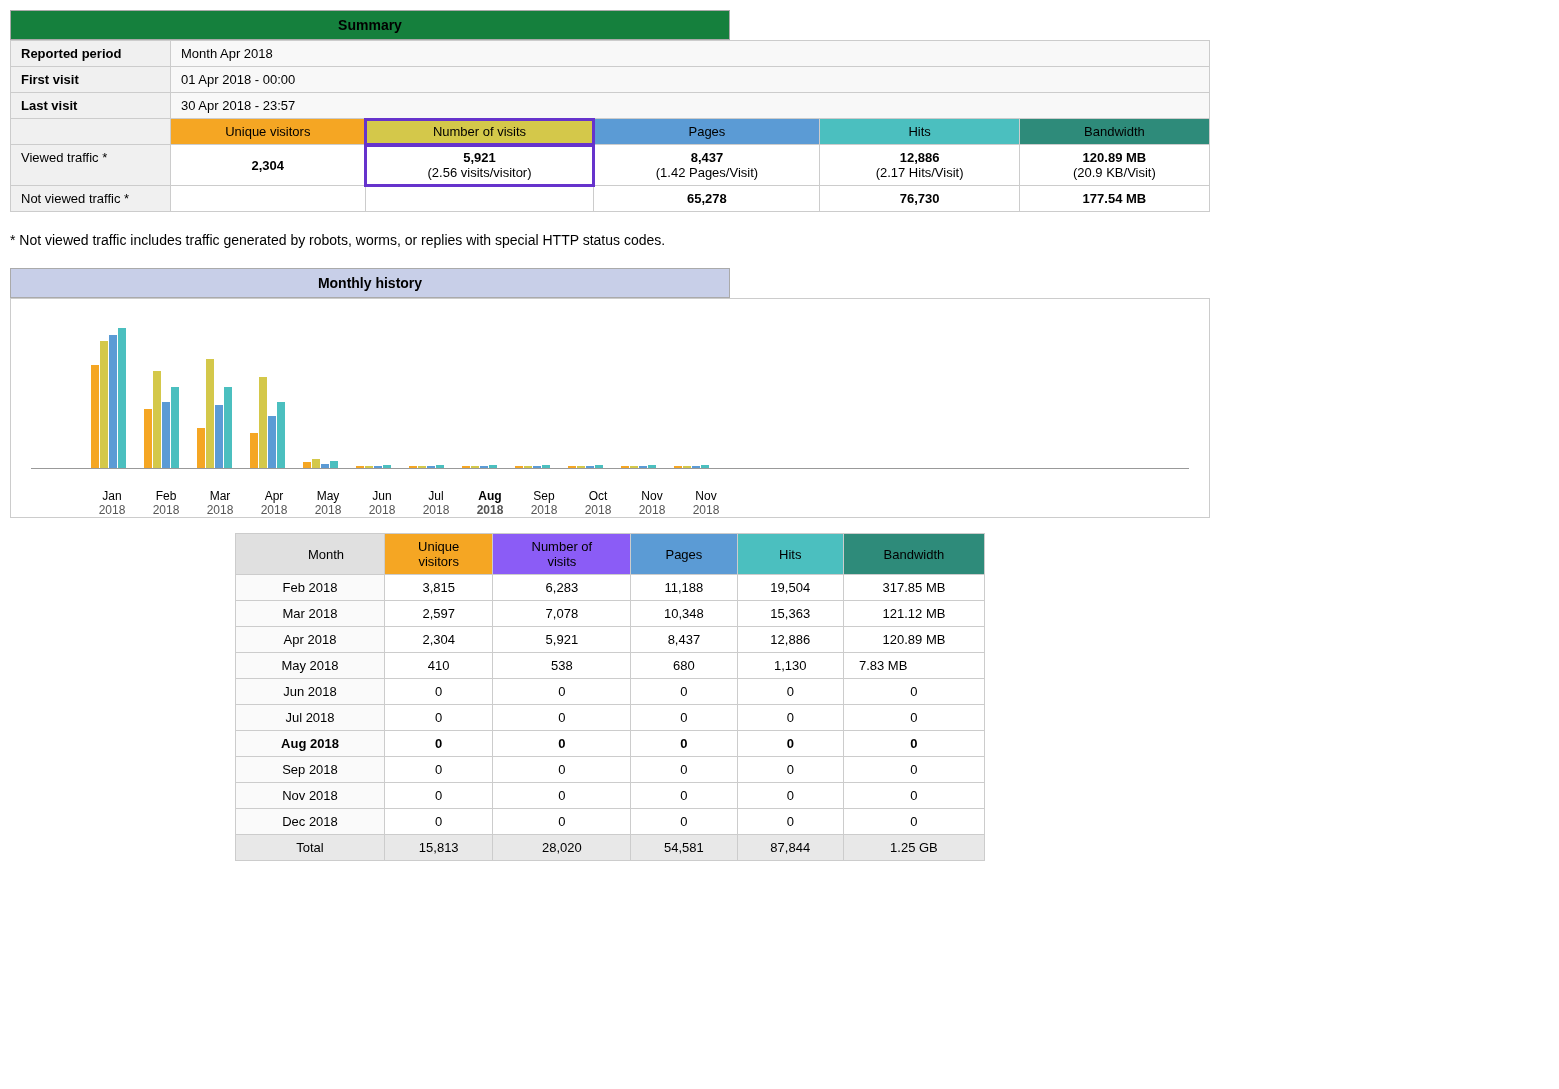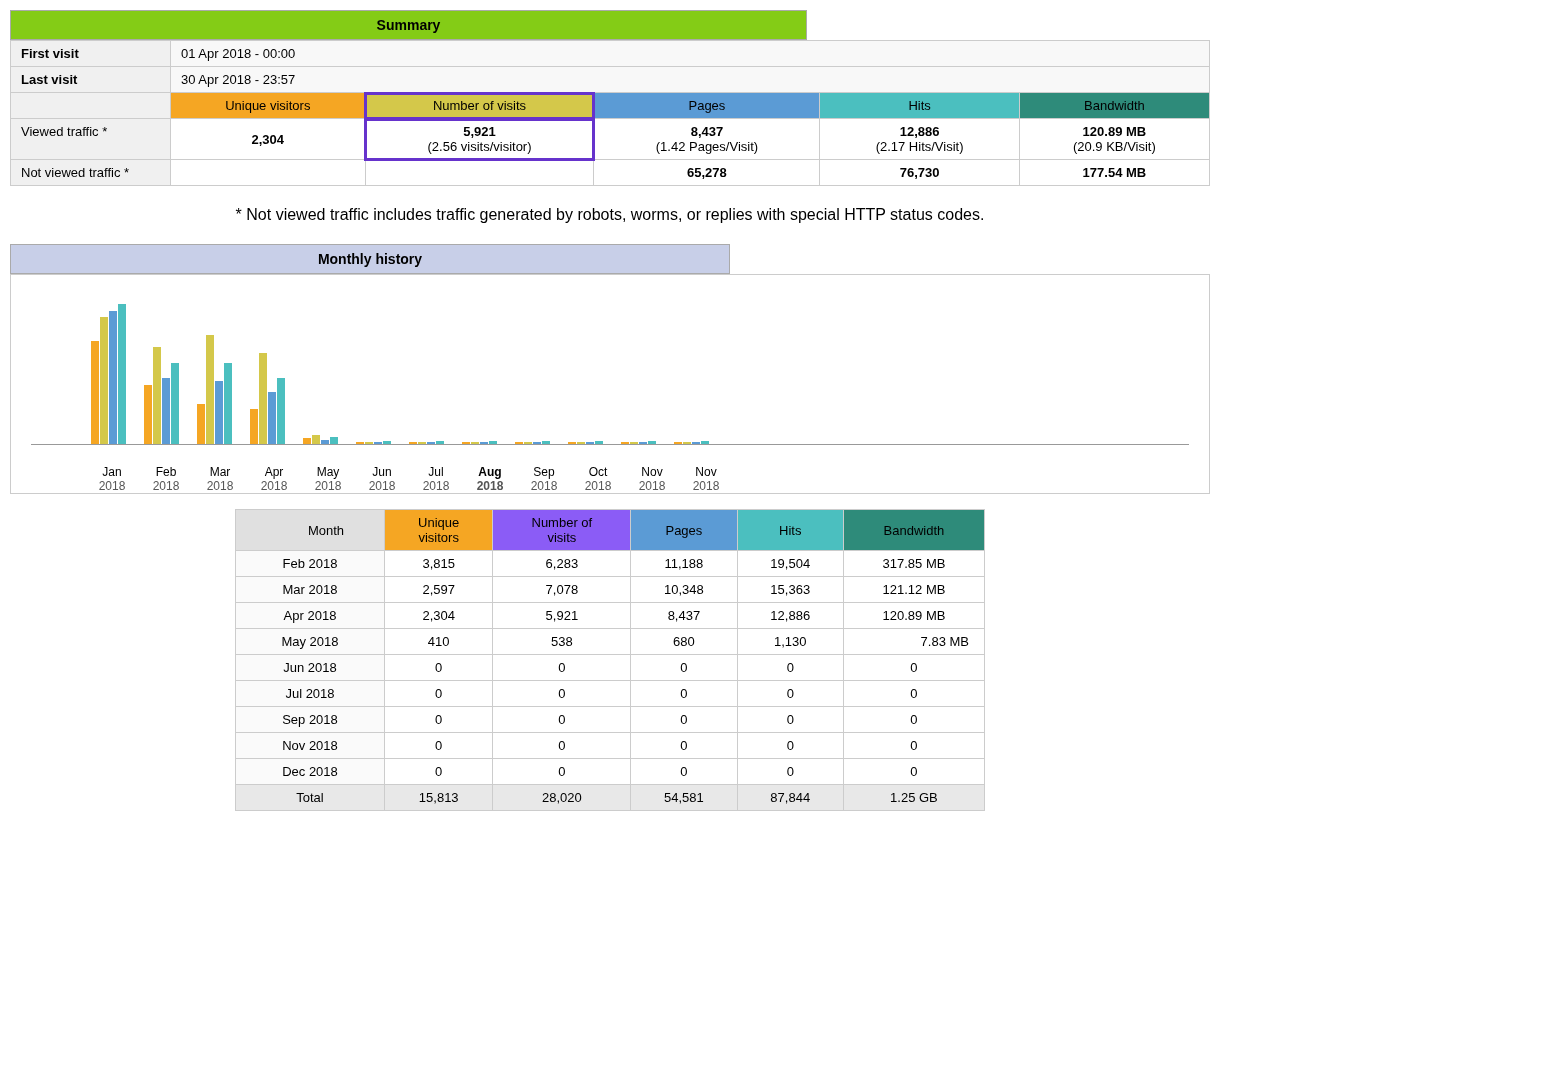--- a/index.html
+++ b/index.html
@@ -6,27 +6,27 @@
     body {
       font-family: Arial, sans-serif;
       font-size: 13px;
       background: #fff;
       color: #000;
       padding: 10px;
     }
 
     
     .section-header {
-      background: #84cc16;
+      background: #15803d;
       text-align: center;
       font-weight: bold;
       font-size: 14px;
       padding: 6px;
       border: 1px solid #aaa;
-      width: 797px;
+      width: 720px;
     }
 
     .summary-table {
       border-collapse: collapse;
       width: 1200px;
       margin-bottom: 20px;
     }
 
     .summary-table td, .summary-table th {
       border: 1px solid #ccc;
@@ -79,23 +79,22 @@
       text-align: center;
       vertical-align: middle;
     }
 
     .purple-box {
       outline: 3px solid #6633cc;
       outline-offset: -2px;
     }
 
     .footnote {
-      font-size: 16px;
+      font-size: 14px;
       margin: 5px 0 20px 0;
-      text-align: center;
     }
 
     
     .monthly-section {
       margin-top: 10px;
     }
 
     .monthly-header {
       background: #c8cfe8;
       text-align: center;
@@ -219,20 +218,24 @@
 
 <div class="outer-wrapper">
 
   
   <div>
     <div class="section-header">Summary</div>
 
     <table class="summary-table">
 
       <tbody>
+          <tr>
+        <td class="label-cell">Reported period</td>
+        <td class="info-cell" colspan="5">Month Apr 2018</td>
+      </tr>
       <tr>
         <td class="label-cell">First visit</td>
         <td class="info-cell" colspan="5">01 Apr 2018 - 00:00</td>
       </tr>
       <tr>
         <td class="label-cell">Last visit</td>
         <td class="info-cell" colspan="5">30 Apr 2018 - 23:57</td>
       </tr>
 
       <tr>
@@ -419,37 +422,45 @@
     <td style="text-align:center;">8,437</td>
     <td style="text-align:center;">12,886</td>
     <td style="text-align:center;">120.89 MB</td>
   </tr>
           <tr>
     <td class="td-month" style="">May 2018</td>
     <td style="text-align:center;">410</td>
     <td style="text-align:center;">538</td>
     <td style="text-align:center;">680</td>
     <td style="text-align:center;">1,130</td>
-    <td style="text-align:right;">7.83 MB</td>
+    <td style="text-align:left;">7.83 MB</td>
   </tr>
           <tr>
     <td class="td-month" style="">Jun 2018</td>
     <td style="text-align:center;">0</td>
     <td style="text-align:center;">0</td>
     <td style="text-align:center;">0</td>
     <td style="text-align:center;">0</td>
     <td style="text-align:center;">0</td>
   </tr>
           <tr>
     <td class="td-month" style="">Jul 2018</td>
     <td style="text-align:center;">0</td>
     <td style="text-align:center;">0</td>
     <td style="text-align:center;">0</td>
     <td style="text-align:center;">0</td>
     <td style="text-align:center;">0</td>
+  </tr>
+          <tr>
+    <td class="td-month" style="font-weight:bold;">Aug 2018</td>
+    <td style="font-weight:bold;text-align:center;">0</td>
+    <td style="font-weight:bold;text-align:center;">0</td>
+    <td style="font-weight:bold;text-align:center;">0</td>
+    <td style="font-weight:bold;text-align:center;">0</td>
+    <td style="font-weight:bold;text-align:center;">0</td>
   </tr>
           <tr>
     <td class="td-month" style="">Sep 2018</td>
     <td style="text-align:center;">0</td>
     <td style="text-align:center;">0</td>
     <td style="text-align:center;">0</td>
     <td style="text-align:center;">0</td>
     <td style="text-align:center;">0</td>
   </tr>
           <tr>

